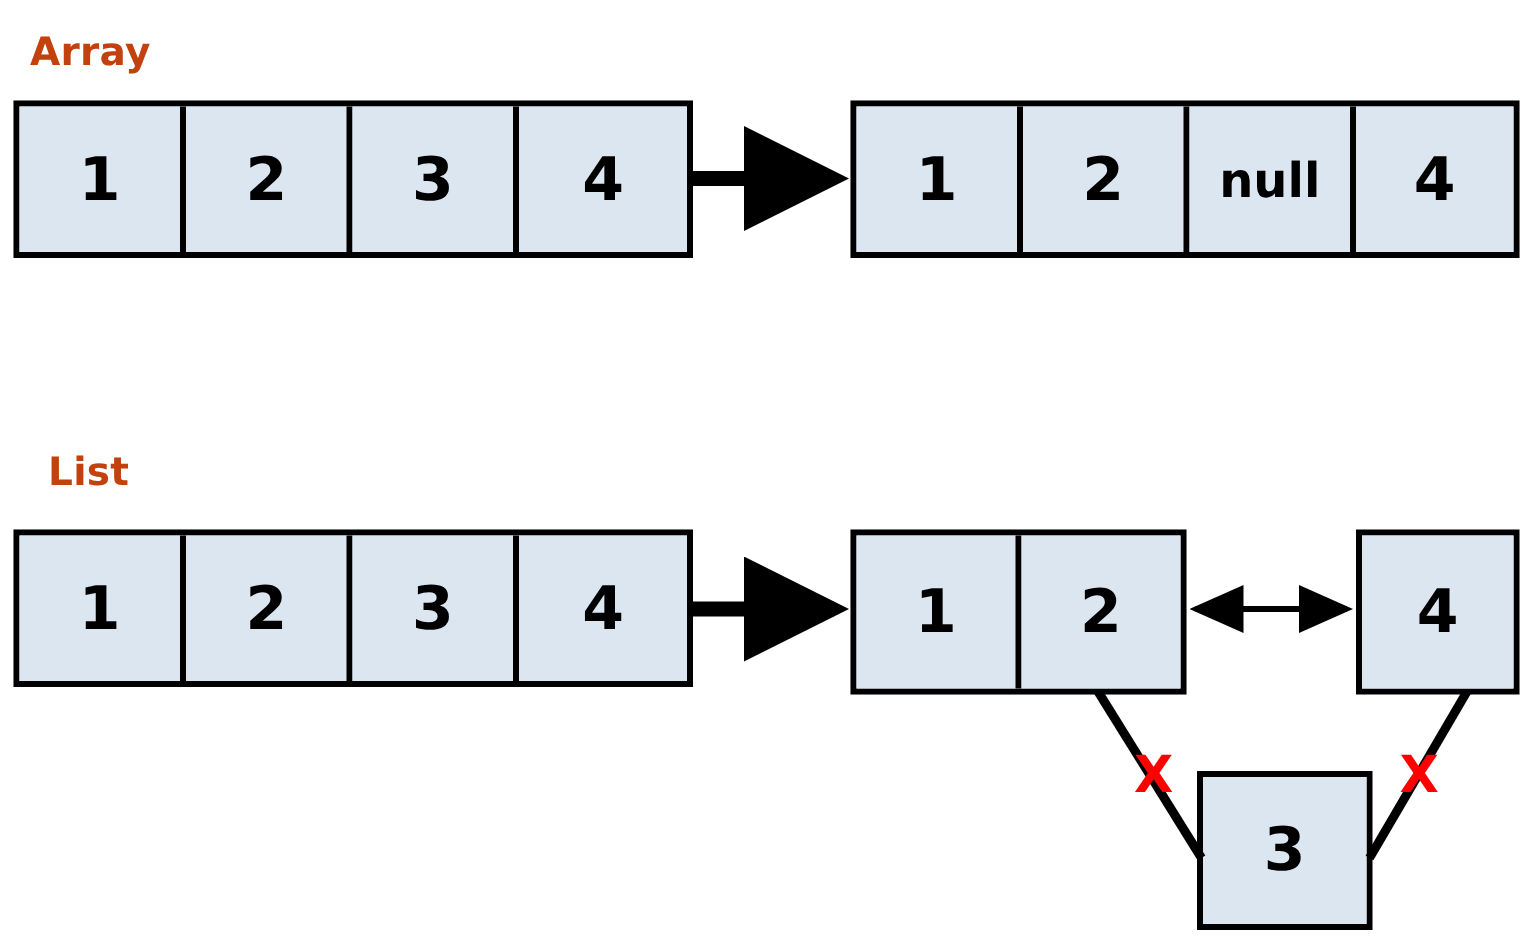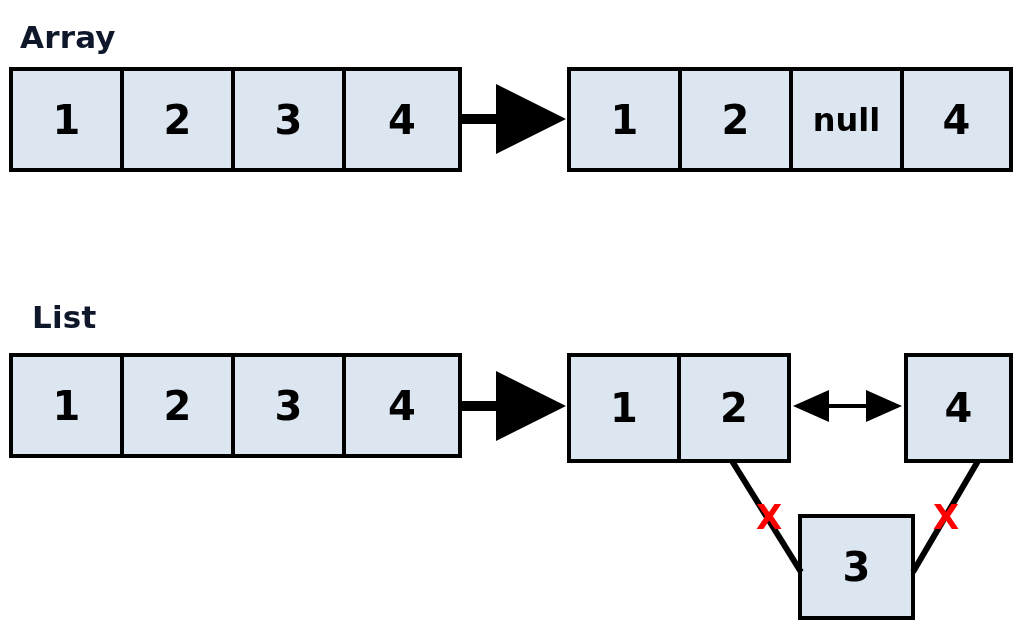--- a/index.html
+++ b/index.html
@@ -11,22 +11,22 @@
     position: relative;
     width: 1021px;
     height: 629px;
     background: #ffffff;
     font-family: "DejaVu Sans", "Liberation Sans", sans-serif;
     overflow: hidden;
   }
   .section-label {
     position: absolute;
     font-weight: bold;
-    font-size: 31px;
-    color: #0f172a;
+    font-size: 26px;
+    color: #c2410c;
     letter-spacing: 0.2px;
     line-height: 1;
     white-space: nowrap;
   }
   .cellrow {
     position: absolute;
     display: flex;
     box-sizing: border-box;
     border: 4px solid #000000;
     background: #dce6f1;

